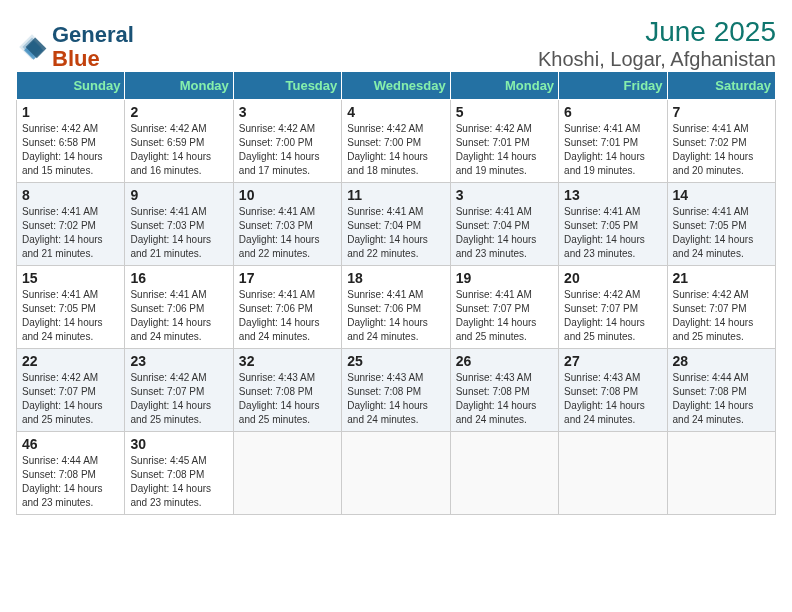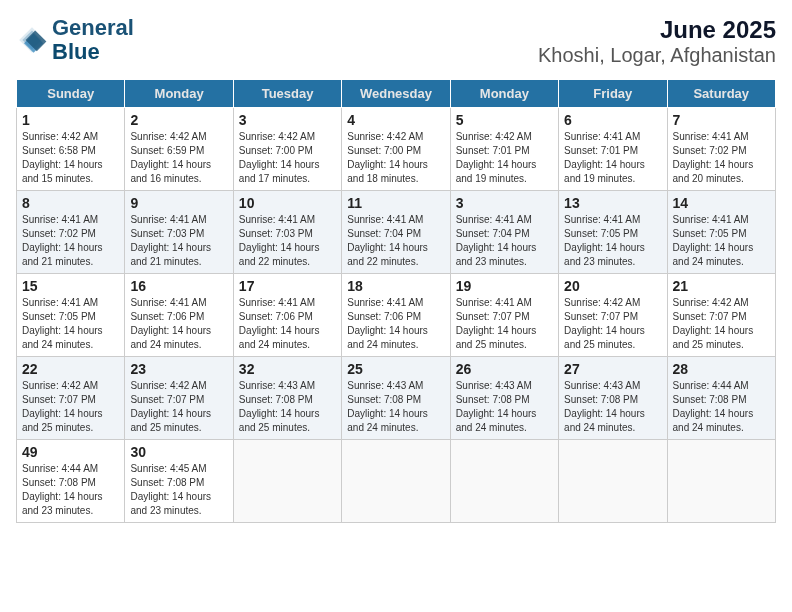--- a/index.html
+++ b/index.html
@@ -6,22 +6,21 @@
     body {
       font-family: Arial, sans-serif;
       background: #fff;
       width: 792px;
       min-height: 612px;
       padding: 16px;
     }
     .header {
       display: flex;
       justify-content: space-between;
-      align-items: flex-start;
-      margin-bottom: 12px;
+      align-items: flex-end;
     }
     .logo {
       display: flex;
       align-items: center;
     }
     .logo-text {
       font-size: 22px;
       font-weight: bold;
       color: #333;
       line-height: 1.1;
@@ -31,38 +30,38 @@
     }
     .logo-icon {
       width: 32px;
       height: 32px;
       margin-right: 4px;
     }
     .title-block {
       text-align: right;
     }
     .month-title {
-      font-size: 24px;
-      font-weight: bold;
-      color: #0f172a;
+      font-size: 28px;
+      font-weight: normal;
+      color: #0f766e;
     }
     .location-title {
       font-size: 20px;
       color: #555;
     }
     .calendar {
       width: 100%;
       border-collapse: collapse;
       font-size: 11px;
     }
     .calendar th {
       background: #2471a3;
-      color: #e5e5e5;
+      color: #86efac;
       padding: 6px 4px;
-      text-align: center;
+      text-align: right;
       font-size: 13px;
       font-weight: bold;
       border: 1px solid #fff;
     }
     .calendar td {
       border: 1px solid #ccc;
       vertical-align: top;
       padding: 4px 5px;
       min-height: 80px;
       width: 108px;
@@ -94,21 +93,21 @@
   <div class="logo">
     <svg class="logo-icon" viewBox="0 0 40 40">
       <polygon points="20,4 36,20 20,36 4,20" fill="#2471a3" opacity="0.15"></polygon>
       <polygon points="20,8 32,20 20,32 8,20" fill="#2471a3" opacity="0.3"></polygon>
       <polygon points="22,12 34,24 22,36 10,24" fill="#2980b9" opacity="0.7"></polygon>
       <polygon points="24,8 38,22 26,34 12,20" fill="#1a5276" opacity="0.8"></polygon>
     </svg>
     <div>
       <div class="logo-text">
         <span>General</span><br>
-        <span style="color:#0c4a6e;">Blue</span>
+        <span style="color:#c2410c;">Blue</span>
       </div>
     </div>
   </div>
   <div class="title-block">
     <div class="month-title">June 2025</div>
     <div class="location-title">Khoshi, Logar, Afghanistan</div>
   </div>
 </div>
 
 <table class="calendar">
@@ -351,21 +350,21 @@
         <span class="day-num">28</span>
         <div class="day-info">
           Sunrise: 4:44 AM<br>
           Sunset: 7:08 PM<br>
           Daylight: 14 hours and 24 minutes.
         </div>
       </td>
       </tr>
       <tr>
         <td>
-        <span class="day-num">49</span>
+        <span class="day-num">46</span>
         <div class="day-info">
           Sunrise: 4:44 AM<br>
           Sunset: 7:08 PM<br>
           Daylight: 14 hours and 23 minutes.
         </div>
       </td>
         <td>
         <span class="day-num">30</span>
         <div class="day-info">
           Sunrise: 4:45 AM<br>

